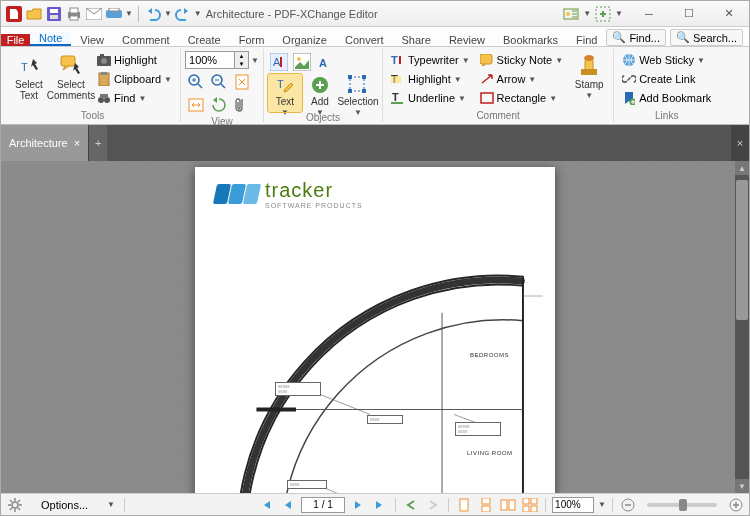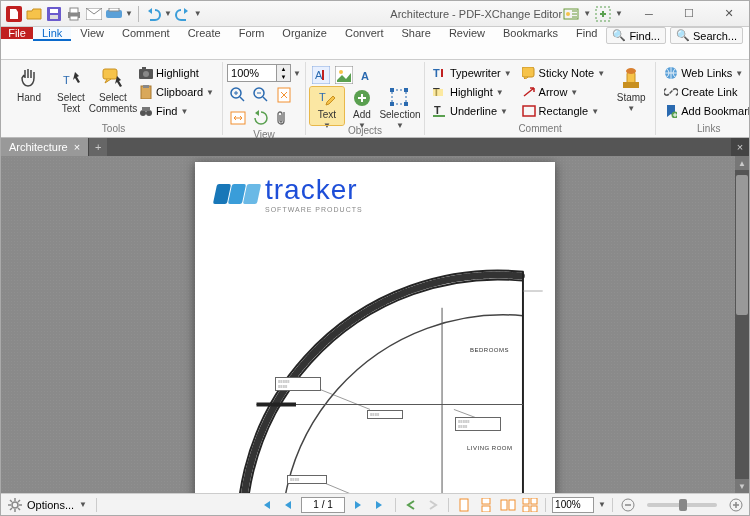--- a/index.html
+++ b/index.html
@@ -1,26 +1,26 @@
 <!DOCTYPE html>
 <html><head>
 <meta charset="utf-8">
 <style>
 *{box-sizing:border-box;margin:0;padding:0;font-family:Segoe UI,Tahoma,sans-serif;font-size:11px}
 body{width:750px;height:516px;background:#fff;display:flex;flex-direction:column;overflow:hidden;border:1px solid #aaa}
 .titlebar{height:26px;background:linear-gradient(#f9f9f9,#eee);display:flex;align-items:center;border-bottom:1px solid #ccc}
 .qat{display:flex;align-items:center;padding:0 4px;gap:2px}
 .qat-ico{width:18px;height:18px;display:flex;align-items:center;justify-content:center;border-radius:2px}
 .qat-sep{width:1px;height:16px;background:#bbb;margin:0 3px}
-.title-text{flex:1;text-align:right;color:#555}
+.title-text{flex:1;text-align:left;color:#555}
 .winbtns{display:flex}
 .winbtn{width:40px;height:24px;display:flex;align-items:center;justify-content:center;color:#555}
 .titleright{display:flex;align-items:center;gap:3px;padding-right:6px}
 .tr-ico{width:18px;height:18px;display:flex;align-items:center;justify-content:center}
-.menubar{height:33px;display:flex;align-items:flex-start;border-bottom:1px solid #ccc;background:#fdfdfd}
+.menubar{height:20px;display:flex;align-items:flex-end;border-bottom:1px solid #ccc;background:#fdfdfd}
 .file-tab{background:#c02020;color:#fff;width:40px;display:flex;align-items:center;justify-content:center;font-size:11px}
 .mtab{padding:0 9px;display:flex;align-items:center;color:#444;cursor:default}
 .mtab.active{color:#0a6acc;border-bottom:2px solid #0a6acc;background:#f5faff}
 .right-menu{margin-left:auto;display:flex;align-items:center;padding-right:6px;gap:4px}
 .rm-btn{display:flex;align-items:center;gap:3px;padding:1px 5px;border:1px solid #ccc;background:#f7f7f7;border-radius:2px;height:17px}
 .ribbon{height:78px;background:#f7f7f7;border-bottom:1px solid #bbb;display:flex;align-items:stretch;padding:2px 4px;gap:0}
 .group{display:flex;flex-direction:column;align-items:center;padding:0 4px;border-right:1px solid #ddd}
 .group:last-child{border-right:none}
 .group-body{flex:1;display:flex;align-items:flex-start;gap:2px;padding-top:2px}
 .group-label{font-size:10px;color:#777;height:14px;display:flex;align-items:center}
@@ -31,43 +31,43 @@
 .drop-arrow{font-size:8px;color:#555}
 .smallstack{display:flex;flex-direction:column;gap:1px}
 .smallbtn{display:flex;align-items:center;gap:3px;padding:1px 4px;height:18px;border-radius:2px;white-space:nowrap}
 .sm-ico{width:14px;height:14px;display:flex;align-items:center;justify-content:center}
 .zoom-combo{display:flex;align-items:center}
 .zoom-input{width:50px;height:18px;border:1px solid #999;padding:0 3px;font-size:11px}
 .zoom-spin{width:14px;height:18px;border:1px solid #999;border-left:none;display:flex;flex-direction:column}
 .spinbtn{flex:1;display:flex;align-items:center;justify-content:center;font-size:6px;background:#eee}
 .icon-row{display:flex;gap:1px;flex-wrap:wrap;width:72px}
 .icon-cell{width:22px;height:22px;display:flex;align-items:center;justify-content:center;border-radius:2px}
-.doctabs{height:18px;background:#555;display:flex;align-items:stretch}
+.doctabs{height:36px;background:#555;display:flex;align-items:stretch}
 .doctab{background:#999;color:#fff;display:flex;align-items:center;padding:0 8px;gap:6px;font-size:11px;border-right:1px solid #444}
 .doctab .close{font-size:11px}
 .addtab{width:18px;display:flex;align-items:center;justify-content:center;color:#ccc;background:#666}
 .doctabs-right{margin-left:auto;width:18px;display:flex;align-items:center;justify-content:center;color:#ccc;background:#444}
 .viewer{flex:1;background:#8a8a8a;position:relative;overflow:hidden;display:flex;justify-content:center}
 .viewer::before{content:"";position:absolute;inset:0;background-image:radial-gradient(#999 0.5px,transparent 0.5px);background-size:3px 3px;opacity:.4}
 .page{width:360px;height:430px;background:#fff;margin-top:6px;box-shadow:0 2px 10px rgba(0,0,0,.5);position:relative;z-index:1;overflow:hidden}
 .logo{position:absolute;top:12px;left:20px;display:flex;align-items:center;gap:6px}
 .logo-mark{display:flex;gap:1px}
 .logo-sheet{width:14px;height:20px;background:#1877b8;transform:skewX(-12deg);border-radius:2px}
 .logo-sheet.s2{background:#3a9dd9}
 .logo-sheet.s3{background:#6ab9e6}
 .logo-text{display:flex;flex-direction:column}
-.logo-main{font-size:28px;color:#1d4ed8;font-weight:300;letter-spacing:1px}
+.logo-main{font-size:20px;color:#4d7c0f;font-weight:300;letter-spacing:1px}
 .logo-sub{font-size:7px;color:#888;letter-spacing:1px}
 .drawing{position:absolute;top:55px;left:0;right:10px;bottom:0}
 .scrollbar-v{position:absolute;right:0;top:0;bottom:0;width:14px;background:#555;display:flex;flex-direction:column}
 .sb-btn{height:14px;background:#777;display:flex;align-items:center;justify-content:center;color:#ccc;font-size:8px}
 .sb-track{flex:1;background:#555;position:relative}
 .sb-thumb{position:absolute;left:1px;right:1px;top:5px;height:140px;background:#999;border-radius:2px}
 .statusbar{height:22px;background:#f3f3f3;border-top:1px solid #ccc;display:flex;align-items:center;padding:0 4px;gap:4px}
-.sb-item{display:flex;align-items:center;gap:5px;padding:0 3px;height:18px}
+.sb-item{display:flex;align-items:center;gap:19px;padding:0 3px;height:18px}
 .sb-sep{width:1px;height:14px;background:#ccc;margin:0 2px}
 .sb-zoom{width:42px;height:16px;border:1px solid #999;padding:0 2px;font-size:10px}
 .slider{width:70px;height:4px;background:#ccc;border-radius:2px;position:relative;margin:0 6px}
 .slider-thumb{position:absolute;width:8px;height:12px;background:#888;border-radius:2px;top:-4px;left:32px}
 .statusbar .icon-cell{width:18px;height:18px}
 svg{display:block}
 .page-input{width:44px;height:16px;border:1px solid #999;text-align:center;font-size:10px}
 .room-label{position:absolute;font-size:6px;color:#333;letter-spacing:0.5px}
 .callout{position:absolute;font-size:4px;border:0.5px solid #666;background:#fff;padding:1px 2px;line-height:5px;color:#444}
 </style>
@@ -150,21 +150,21 @@
   </div>
   <div class="winbtns">
     <div class="winbtn">─</div>
     <div class="winbtn">☐</div>
     <div class="winbtn">✕</div>
   </div>
 </div>
 
 <div class="menubar">
   <div class="file-tab">File</div>
-  <div class="mtab active">Link</div>
+  <div class="mtab active">Note</div>
   <div class="mtab">View</div>
   <div class="mtab">Comment</div>
   <div class="mtab">Create</div>
   <div class="mtab">Form</div>
   <div class="mtab">Organize</div>
   <div class="mtab">Convert</div>
   <div class="mtab">Share</div>
   <div class="mtab">Review</div>
   <div class="mtab">Bookmarks</div>
   <div class="mtab">Find</div>
@@ -180,28 +180,20 @@
   </div>
 </div>
 
 <div class="ribbon">
 
   <div class="group">
     <div class="group-body">
       <div class="bigbtn">
         <div class="big-ico">
             <svg width="24" height="24">
-              <path d="M8 4v8M11 3v9M14 4v8M17 6v6c0 4-2 8-6 8s-6-4-6-8l2-3" fill="none" stroke="#444" stroke-width="1.5"></path>
-            </svg>
-          </div>
-        <div class="big-lbl">Hand</div>
-      </div>
-      <div class="bigbtn">
-        <div class="big-ico">
-            <svg width="24" height="24">
               <text x="4" y="18" font-size="18" font-family="serif" fill="#2a6ab0">T</text>
               <path d="M16 6l4 4-2 1 3 5-2 1-3-5-2 2z" fill="#333"></path>
             </svg>
           </div>
         <div class="big-lbl" style="white-space:pre">Select
 Text</div>
       </div>
       <div class="bigbtn">
         <div class="big-ico">
             <svg width="24" height="24">
@@ -447,21 +439,21 @@
   <div class="group">
     <div class="group-body">
       <div class="smallstack">
         <div class="smallbtn">
             <span class="sm-ico">
               <svg width="14" height="14">
                 <circle cx="7" cy="7" r="6" fill="#5aa0d8"></circle>
                 <path d="M1 7h12M7 1v12M3 3q4 4 0 8M11 3q-4 4 0 8" fill="none" stroke="#fff" stroke-width="0.8"></path>
               </svg>
             </span>
-            <span>Web Links</span>
+            <span>Web Sticky</span>
             <span class="drop-arrow">▼</span>
           </div>
         <div class="smallbtn">
             <span class="sm-ico">
               <svg width="14" height="14">
                 <path d="M4 7a3 3 0 0 1 0-6h2M10 7a3 3 0 0 1 0 6H8M5 7h4" fill="none" stroke="#555" stroke-width="1.5" transform="rotate(-45 7 7)"></path>
               </svg>
             </span>
             <span>Create Link</span>
           </div>

